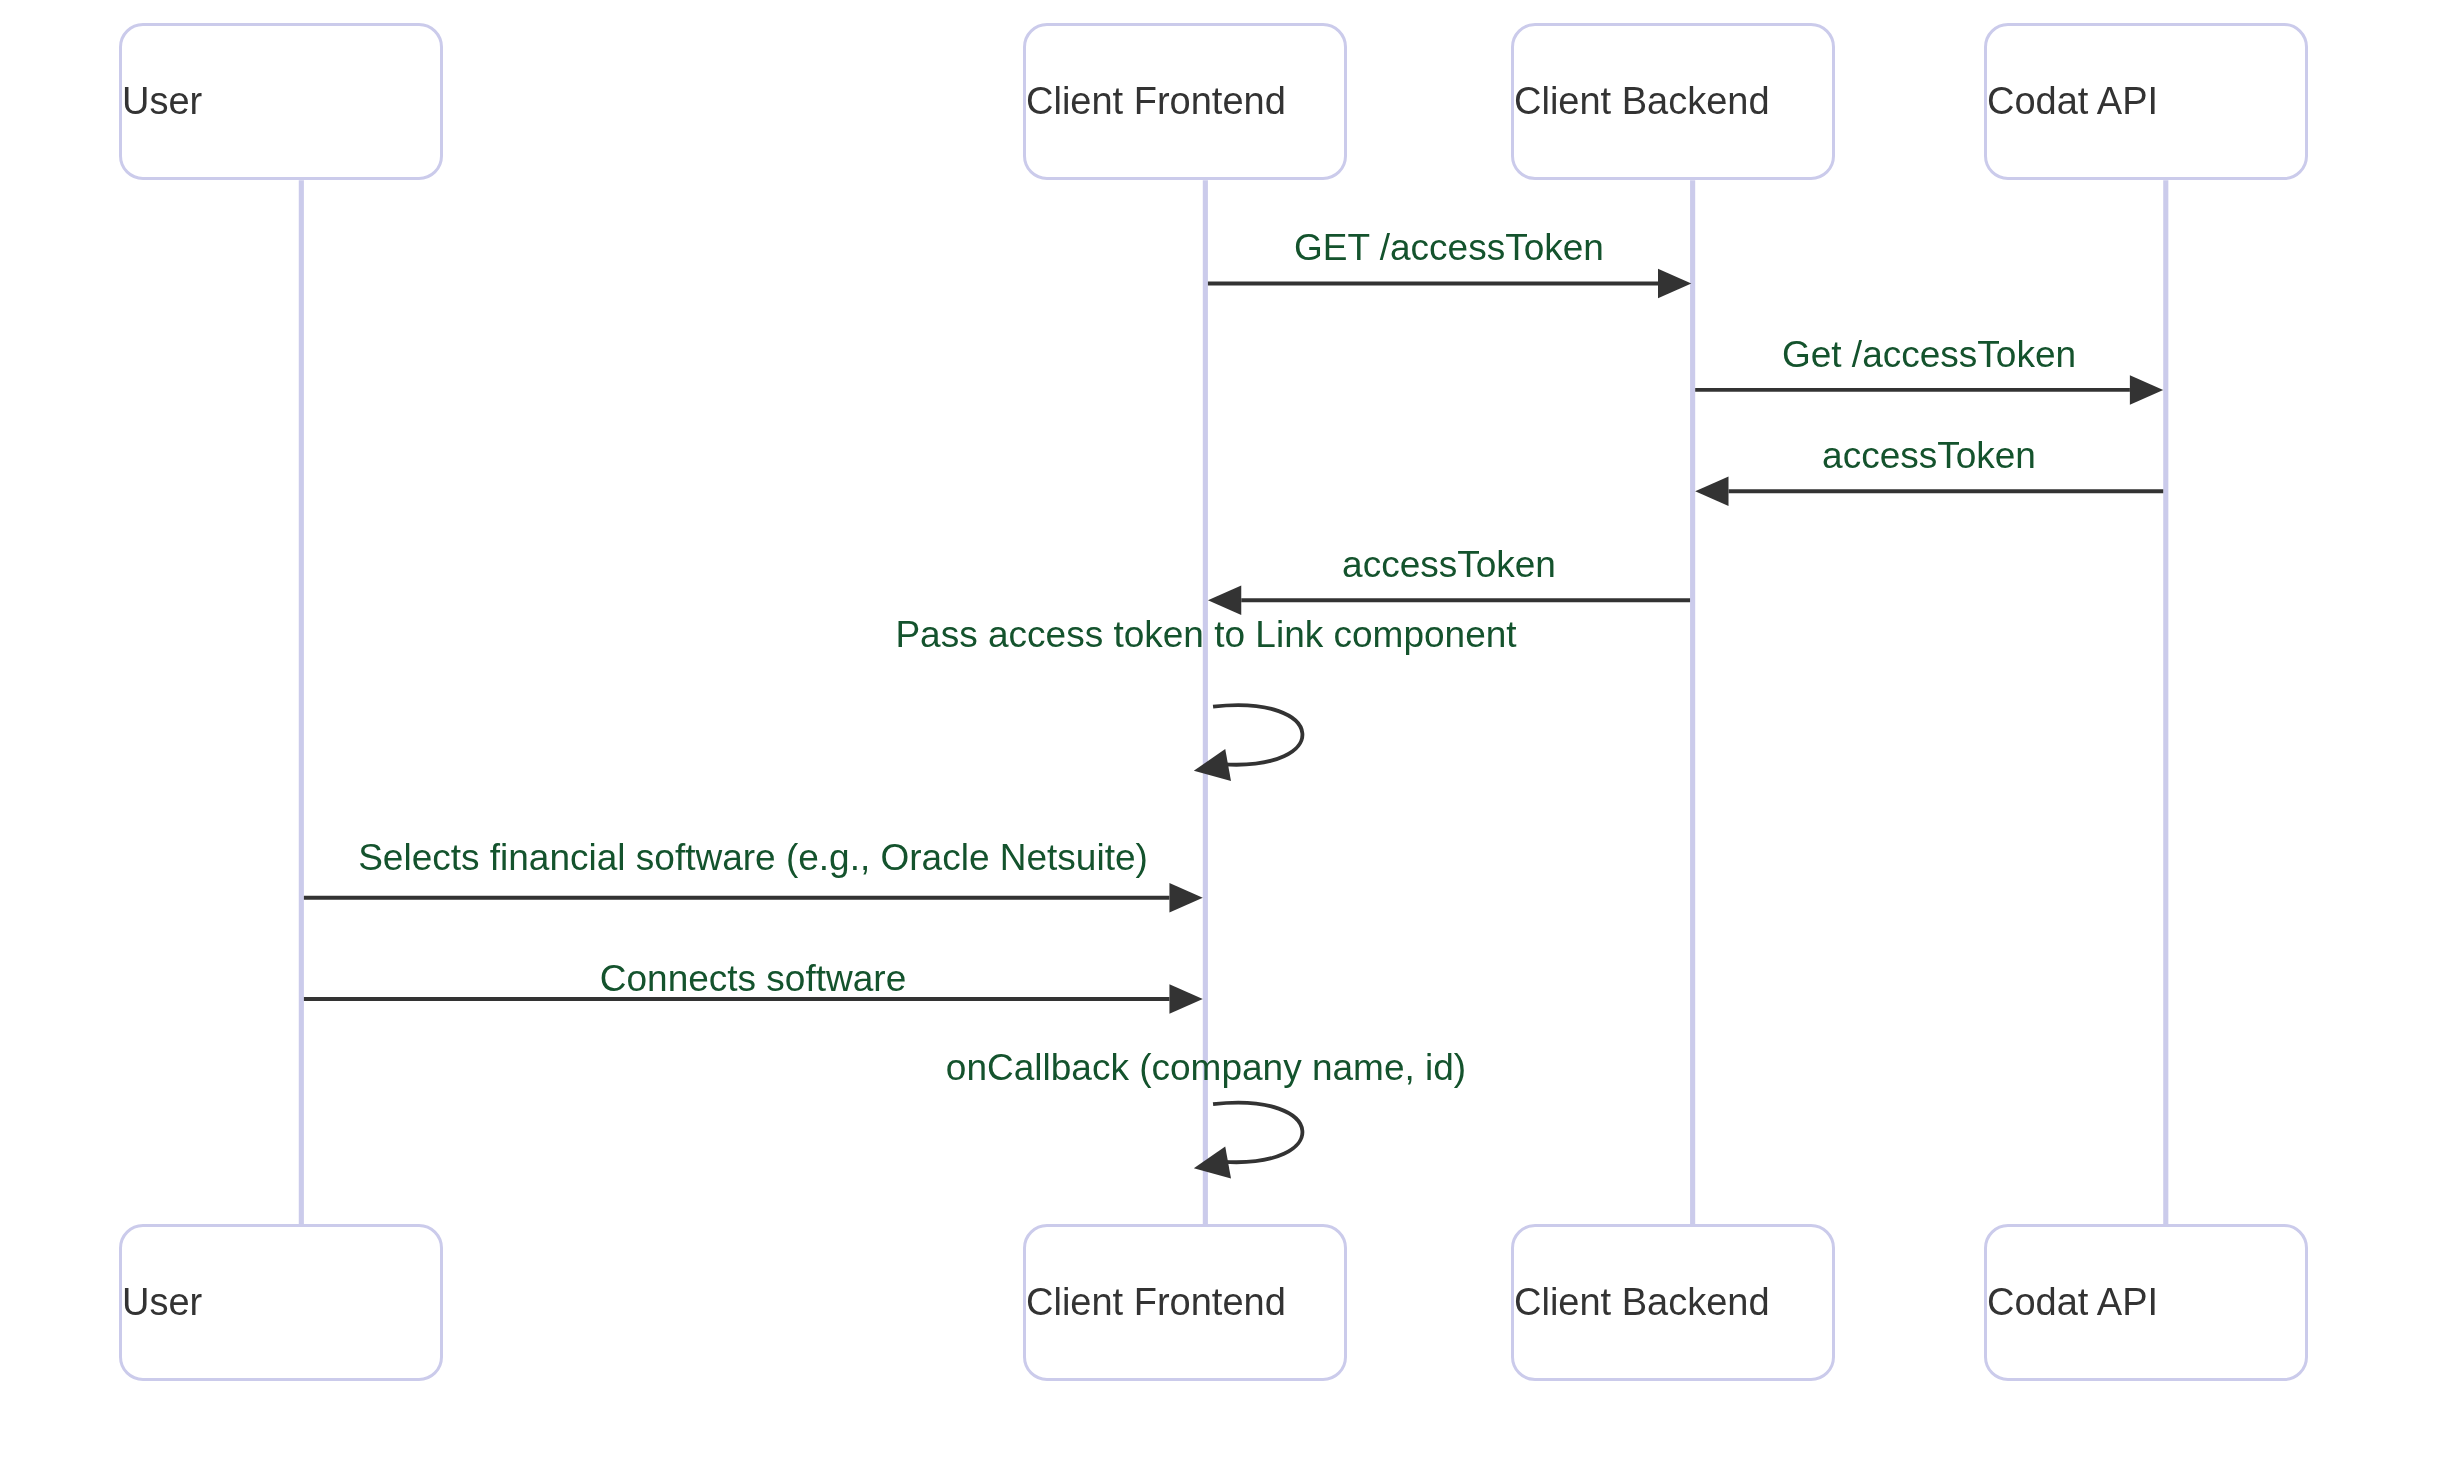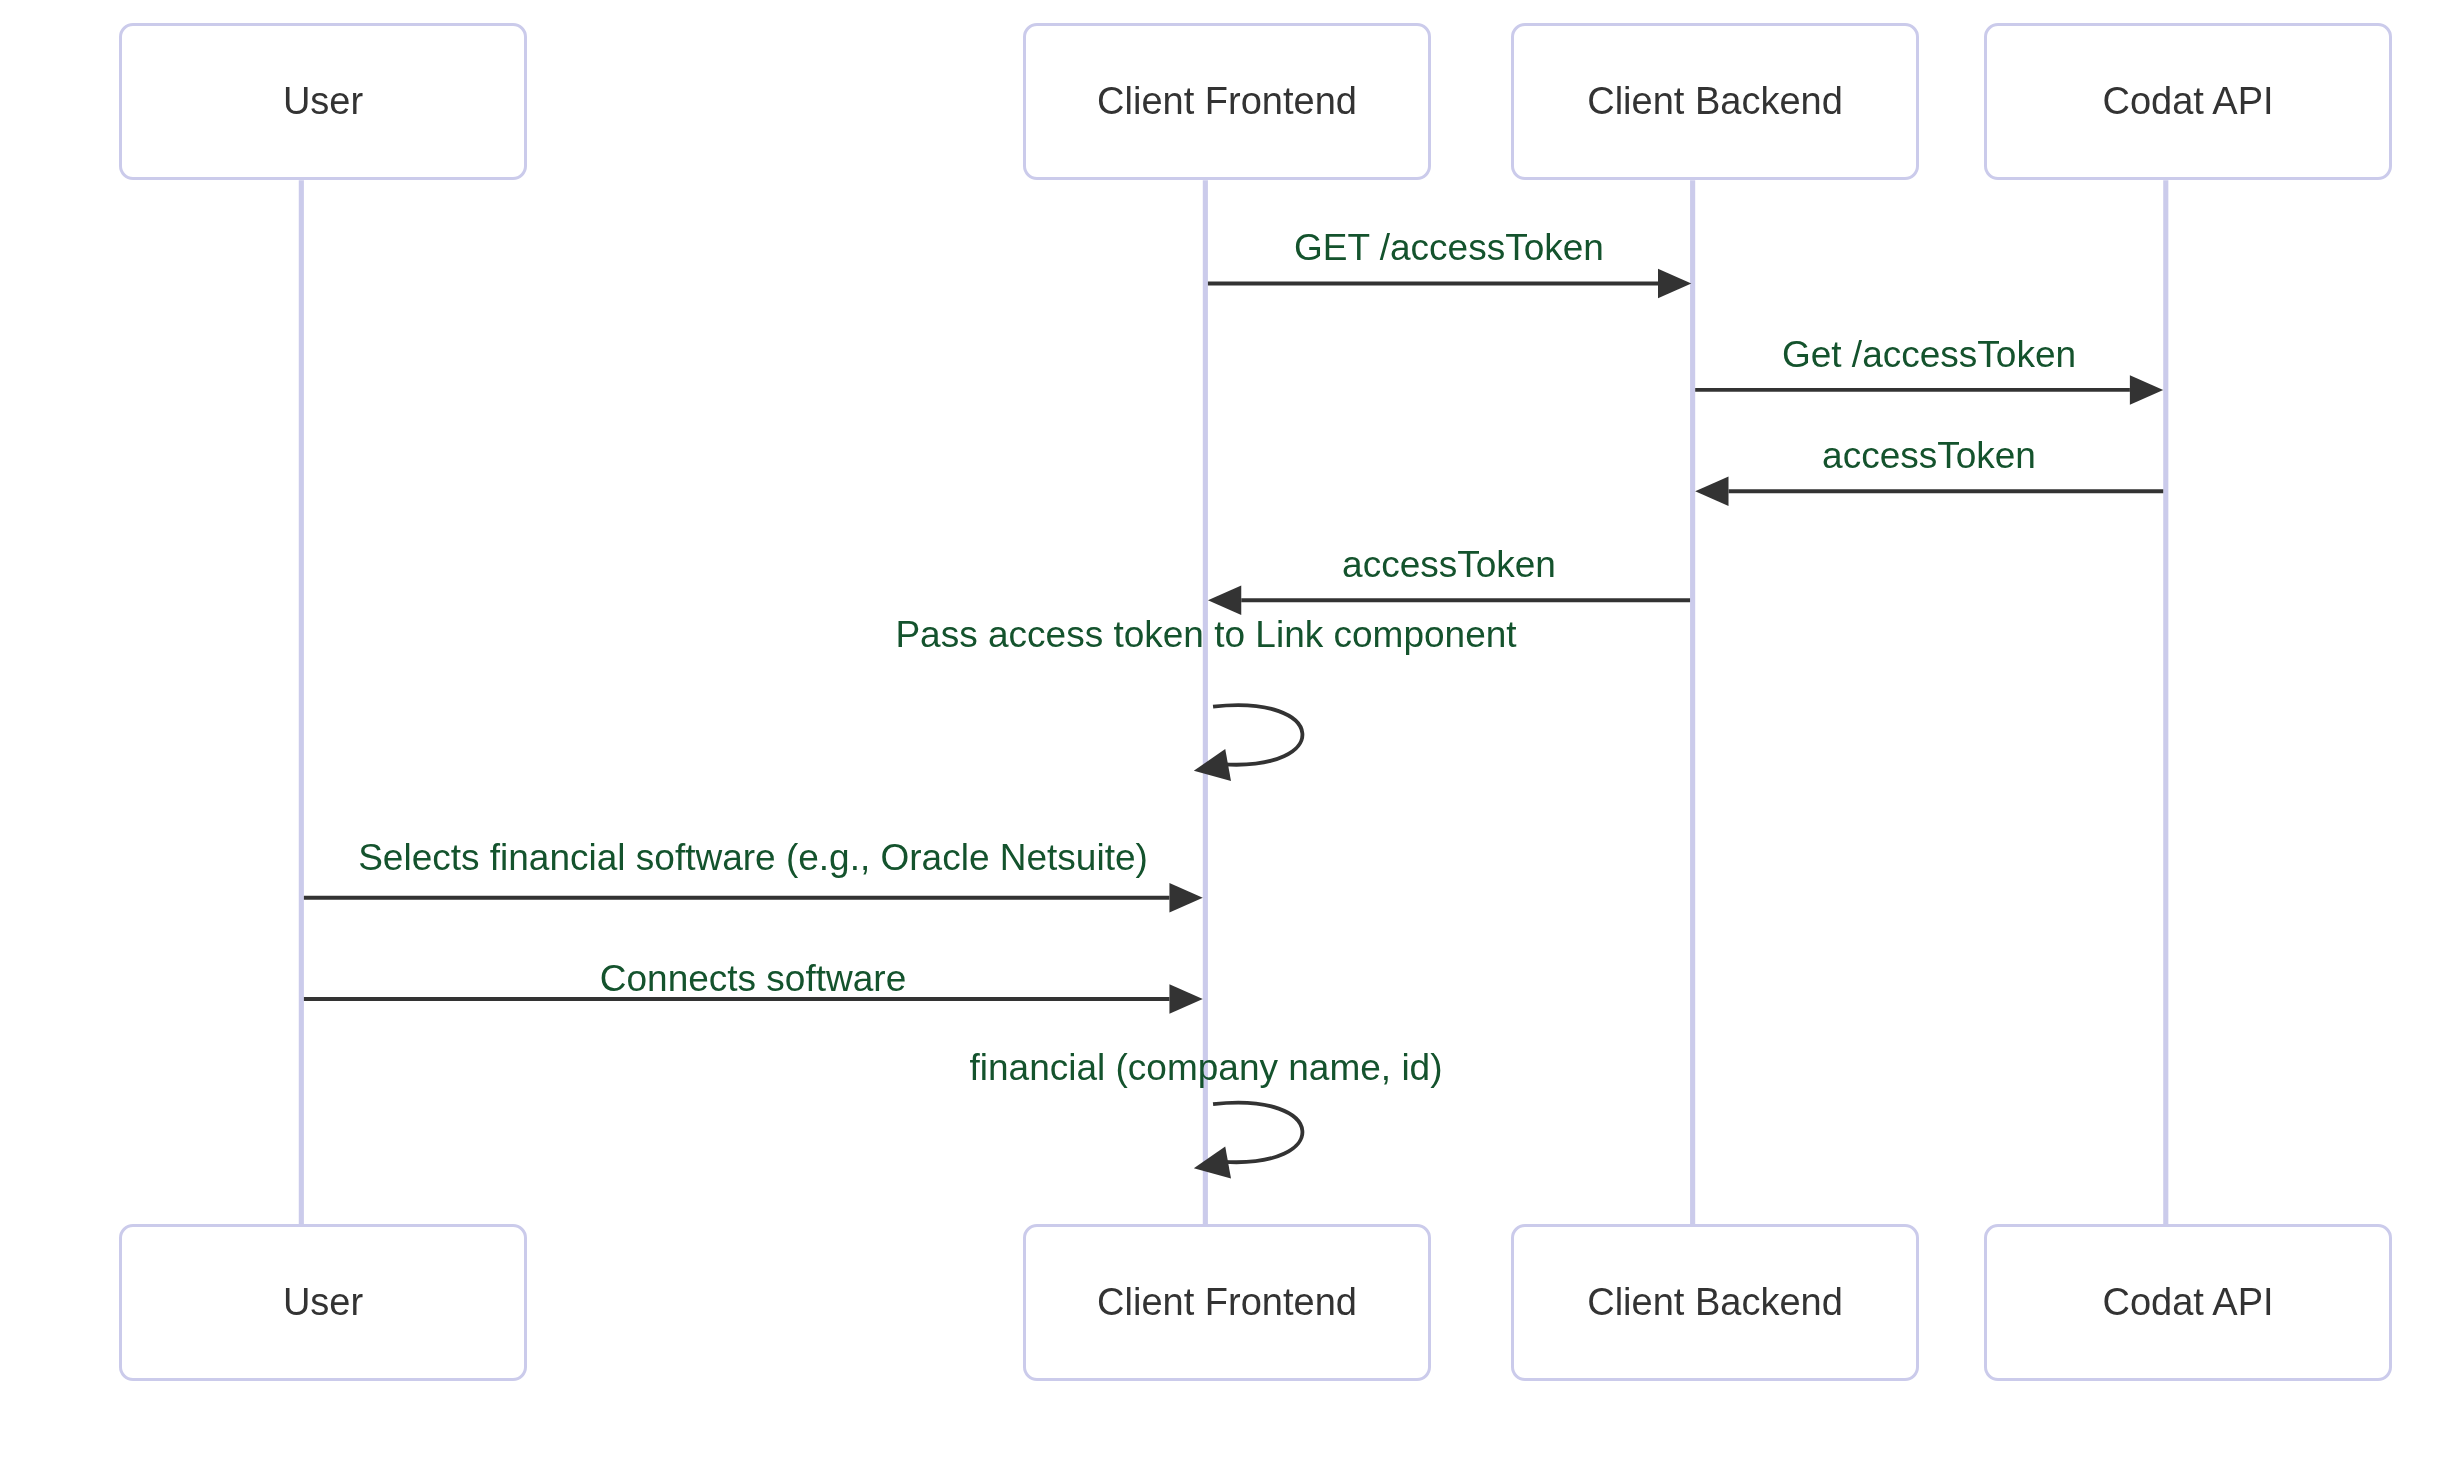--- a/index.html
+++ b/index.html
@@ -32,29 +32,29 @@
     fill: #333333;
     stroke: none;
   }
   .loop-path {
     stroke: #333333;
     stroke-width: 6;
     fill: none;
   }
   .actor-box {
     position: absolute;
-    width: 408px;
+    width: 324px;
     height: 157px;
     box-sizing: border-box;
     background: #ffffff;
     border: 3.8px solid #CBCBEB;
-    border-radius: 14px;
+    border-radius: 24px;
     display: flex;
     align-items: center;
-    justify-content: center;
+    justify-content: flex-start;
   }
   .actor-label {
     font-size: 38px;
     color: #333333;
     white-space: nowrap;
   }
   .msg-label {
     position: absolute;
     transform: translate(-50%, -50%);
     font-size: 37px;
@@ -160,16 +160,16 @@
     <span class="actor-label">Codat API</span>
   </div>
 
   <div class="msg-label pos-msg-0">GET /accessToken</div>
   <div class="msg-label pos-msg-1">Get /accessToken</div>
   <div class="msg-label pos-msg-2">accessToken</div>
   <div class="msg-label pos-msg-3">accessToken</div>
   <div class="msg-label pos-msg-4">Pass access token to Link component</div>
   <div class="msg-label pos-msg-5">Selects financial software (e.g., Oracle Netsuite)</div>
   <div class="msg-label pos-msg-6">Connects software</div>
-  <div class="msg-label pos-msg-7">financial (company name, id)</div>
+  <div class="msg-label pos-msg-7">onCallback (company name, id)</div>
 
 </div>
 
 
 </body></html>

